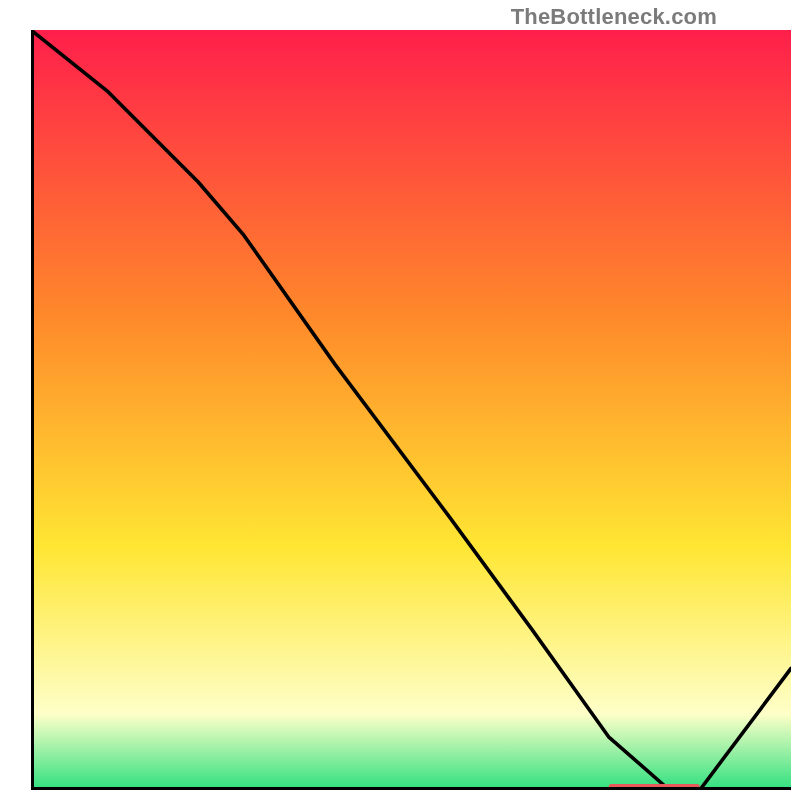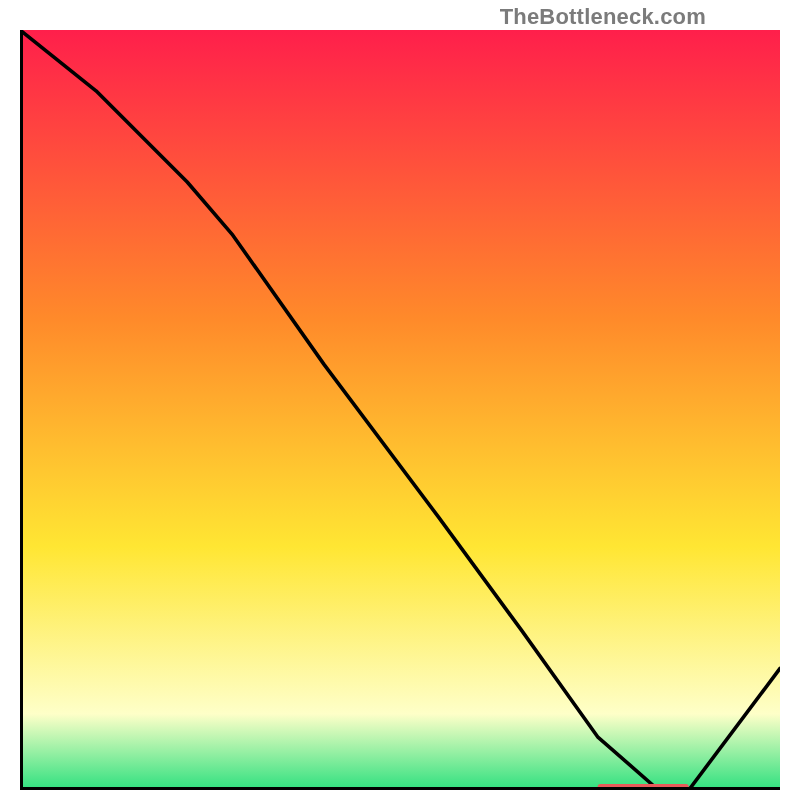--- a/index.html
+++ b/index.html
@@ -8,20 +8,21 @@
     width: 800px;
     height: 800px;
     background: #ffffff;
     font-family: Arial, Helvetica, sans-serif;
     overflow: hidden;
   }
   .wrap {
     position: relative;
     width: 720px;
     height: 800px;
+    margin-left: 11px;
   }
   .watermark {
     position: absolute;
     top: 4px;
     right: 14px;
     font-size: 22px;
     font-weight: 600;
     color: #7b7b7b;
     letter-spacing: 0.2px;
     user-select: none;

